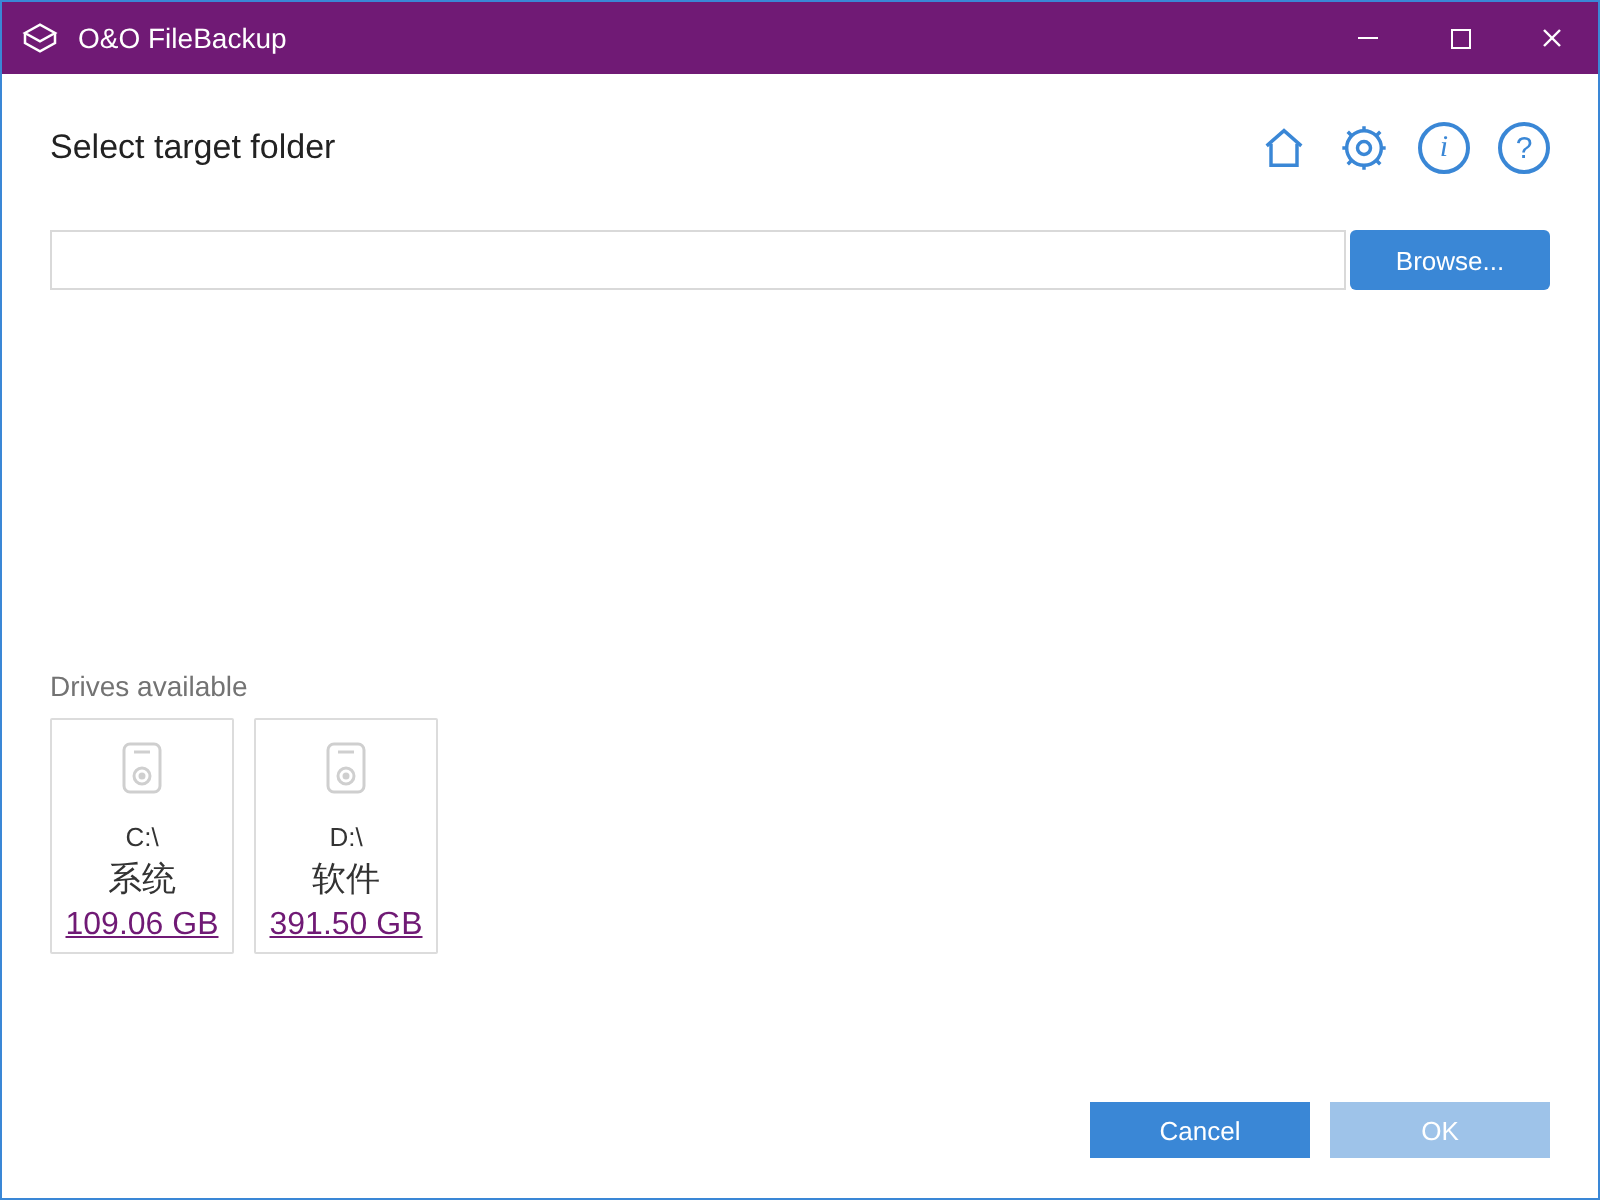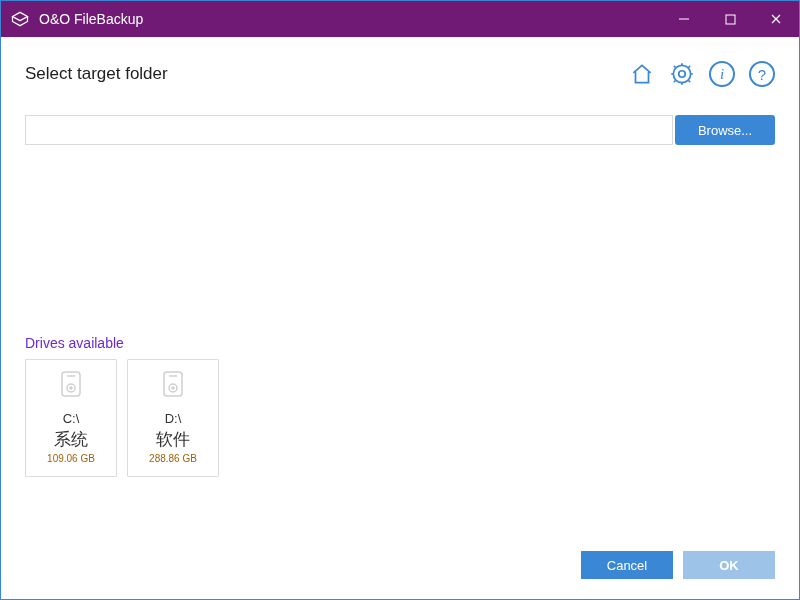--- a/index.html
+++ b/index.html
@@ -82,21 +82,21 @@
     height: 30px;
     background: #3a87d6;
     color: #fff;
     border: none;
     border-radius: 3px;
     font-size: 13px;
     cursor: default;
   }
   .drives-label {
     font-size: 14px;
-    color: #6d28d9;
+    color: #737373;
     margin-top: 190px;
     margin-bottom: 8px;
   }
   .drives-row {
     display: flex;
     gap: 10px;
   }
   .drive-card {
     width: 92px;
     height: 118px;
@@ -108,39 +108,39 @@
     padding-top: 10px;
     cursor: default;
   }
   .drive-icon {
     width: 22px; height: 28px;
     margin-bottom: 12px;
     color: #cfcfcf;
   }
   .drive-letter { font-size: 13px; color: #333; line-height: 1.4; }
   .drive-name   { font-size: 17px; color: #333; line-height: 1.4; }
-  .drive-size   { font-size: 10px; color: #a16207; line-height: 1.4; }
+  .drive-size   { font-size: 16px; color: #701a75; line-height: 1.4; text-decoration: underline; }
   .footer {
     position: absolute;
     right: 24px;
     bottom: 20px;
     display: flex;
     gap: 10px;
   }
   .footer-btn {
-    width: 92px;
+    width: 110px;
     height: 28px;
     border: none;
     border-radius: 0;
     font-size: 13px;
     color: #fff;
     cursor: default;
   }
   .btn-cancel { background: #3a87d6; }
-  .btn-ok     { background: #9ec3e9; font-weight: bold; }
+  .btn-ok     { background: #9ec3e9; }
 </style>
 </head>
 <body>
 
 <div class="titlebar">
   <span class="app-icon">
     <svg viewBox="0 0 24 24" width="20" height="20" fill="none" stroke="#fff" stroke-width="1.5">
       <path d="M3 9 L12 4 L21 9 L12 14 Z"></path>
       <path d="M3 9 V15 L12 20 L21 15 V9"></path>
     </svg>
@@ -217,21 +217,21 @@
       <span class="drive-icon">
         <svg width="22" height="28" viewBox="0 0 22 28" fill="none" stroke="#cfcfcf" stroke-width="1.5">
           <rect x="2" y="2" width="18" height="24" rx="3"></rect>
           <circle cx="11" cy="18" r="4"></circle>
           <circle cx="11" cy="18" r="1" fill="#cfcfcf"></circle>
           <line x1="7" y1="6" x2="15" y2="6"></line>
         </svg>
       </span>
       <div class="drive-letter">D:\</div>
       <div class="drive-name">软件</div>
-      <div class="drive-size">288.86 GB</div>
+      <div class="drive-size">391.50 GB</div>
     </div>
   </div>
 
   <div class="footer">
     <button class="footer-btn btn-cancel">Cancel</button>
     <button class="footer-btn btn-ok">OK</button>
   </div>
 
 </div>
 

